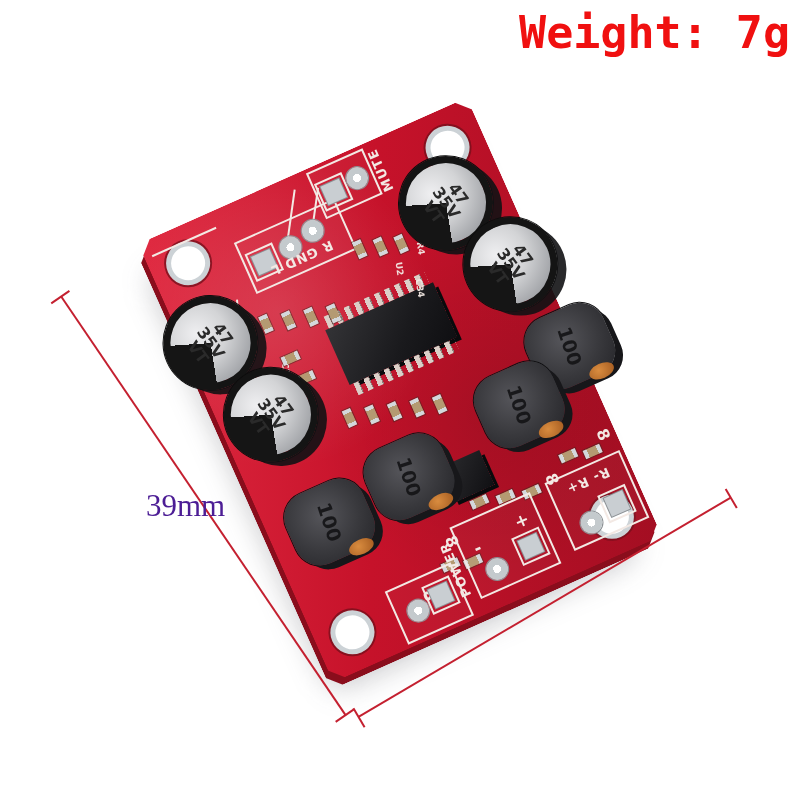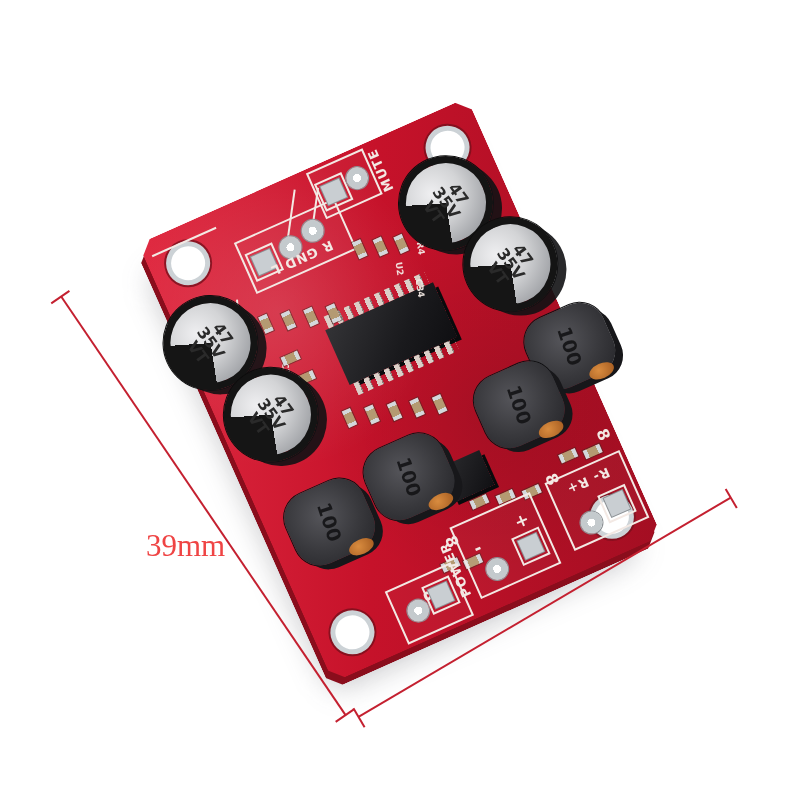--- a/index.html
+++ b/index.html
@@ -4,21 +4,21 @@
 <style>
   html,body{margin:0;padding:0;background:#ffffff;}
   .scene{position:relative;width:800px;height:800px;background:#ffffff;overflow:hidden;
          font-family:"DejaVu Sans",sans-serif;}
   i,b,span,div{box-sizing:border-box;}
 
   
   .weight{position:absolute;top:6px;right:10px;font-family:"DejaVu Sans Mono",monospace;
           font-weight:bold;font-size:45px;color:#f01010;letter-spacing:0px;white-space:nowrap;}
   .dim-label{position:absolute;font-family:"Liberation Serif","DejaVu Serif",serif;
-             font-size:31px;color:#ef4444;margin-top:40px;}
+             font-size:31px;color:#4c1d95;}
   .dim-39{left:146px;top:488px;}
   .dim-30{left:556px;top:588px;}
 
   
   .dimline{position:absolute;height:0;border-top:2px solid #c42030;transform-origin:0 0;}
   .dimline .tick{position:absolute;width:2px;height:22px;top:-11px;background:#c42030;display:block;}
   .tick.t0{left:-1px;} .tick.t1{right:-1px;}
   .dl39{left:62px;top:296px;width:506px;transform:rotate(55.8deg);}
   .dl30{left:358px;top:716px;width:432px;transform:rotate(-30.5deg);}
 
@@ -94,20 +94,21 @@
        background:linear-gradient(180deg,#d3d8db 0 4px,#b49a72 4px 14px,#d3d8db 14px 100%);
        box-shadow:0 0 0 1px rgba(60,40,30,.5);}
   .smd.h{width:18px;height:9px;
        background:linear-gradient(90deg,#d3d8db 0 4px,#b49a72 4px 14px,#d3d8db 14px 100%);}
 </style>
 </head>
 <body>
 
 <div class="scene">
 
+  <div class="weight">Weight: 7g</div>
 
   <div class="board">
     <div class="pcb-shadow"></div>
     <div class="pcb-under chamfer"></div>
     <div class="pcb-bg chamfer"></div>
     <div class="pcb-sheen chamfer"></div>
 
     <span class="hole" style="left:16px;top:16px"></span>
     <span class="hole" style="left:300px;top:16px"></span>
     <span class="hole" style="left:16px;top:420px"></span>

